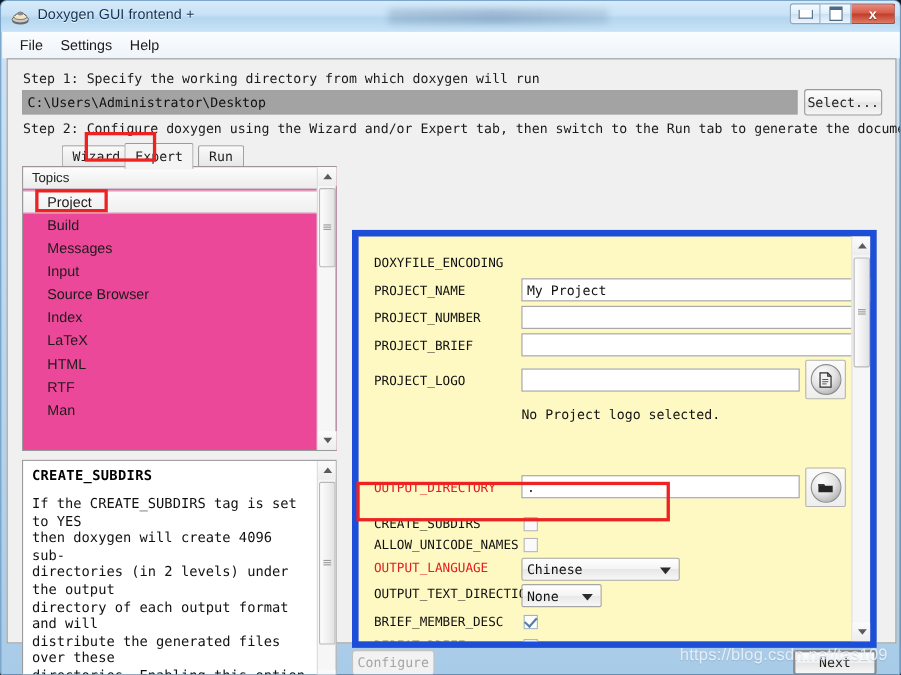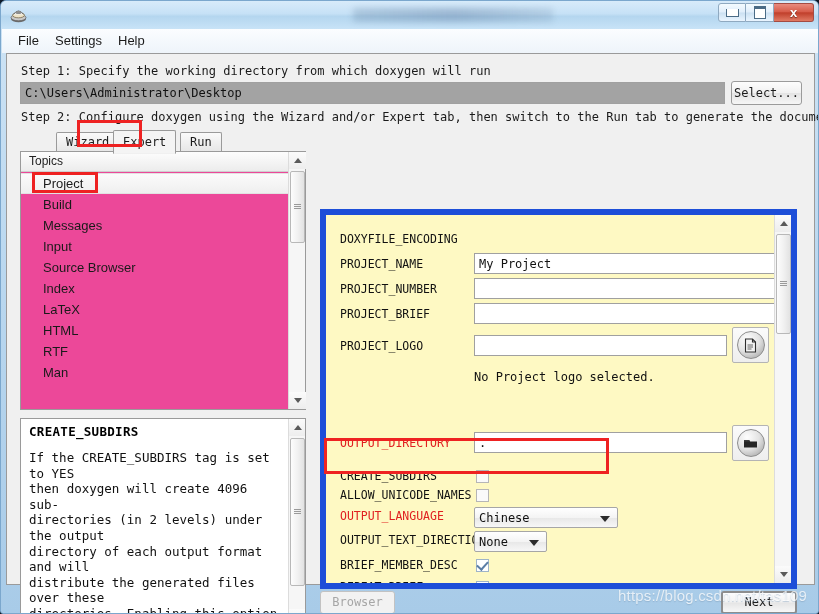--- a/index.html
+++ b/index.html
@@ -225,20 +225,21 @@
 <div class="window">
 
   <div class="titlebar">
     <svg class="title-icon" viewBox="0 0 19 18">
       <ellipse cx="9.5" cy="13" rx="7.5" ry="3.2" fill="#6d6d6d"></ellipse>
       <ellipse cx="9.5" cy="11.6" rx="7.5" ry="3.2" fill="#c9c9c9" stroke="#5a5a5a" stroke-width=".7"></ellipse>
       <ellipse cx="9.5" cy="9.2" rx="6" ry="2.6" fill="#efe4c8" stroke="#6b5f3f" stroke-width=".7"></ellipse>
       <path d="M4.5 8.4 Q9.5 1.5 14.5 8.4" fill="#f2f2f2" stroke="#4a4a4a" stroke-width=".8"></path>
       <ellipse cx="9.5" cy="6.6" rx="3" ry="1.5" fill="#8d8d8d"></ellipse>
     </svg>
+    <div class="title-text">Doxygen GUI frontend +</div>
     <div class="title-blur"></div>
     <div class="win-btns">
       <div class="wb">
         <span class="glyph-min"></span>
       </div>
       <div class="wb">
         <span class="glyph-max"></span>
       </div>
       <div class="wb close">
         <span class="glyph-close">x</span>
@@ -404,21 +405,21 @@
               <i></i>
               <i></i>
             </span>
         </div>
         <div class="sb-arrow dn">
             <span class="tri-dn"></span>
           </div>
       </div>
     </div>
 
-    <div class="btn disabled mono" style="left:313px;top:537px;width:75px">Browser</div>
+    <div class="btn disabled mono" style="left:313px;top:537px;width:75px">Configure</div>
     <div class="btn primary mono" style="left:714px;top:537px;width:76px">Next</div>
   </div>
 
   <div class="anno" style="left:76px;top:119px;width:65px;height:27px"></div>
   <div class="anno" style="left:31px;top:171px;width:66px;height:21px"></div>
   <div class="anno" style="left:323px;top:437px;width:285px;height:36px"></div>
 
   <div class="watermark">https://blog.csdn.net/tas109</div>
 </div>
 

